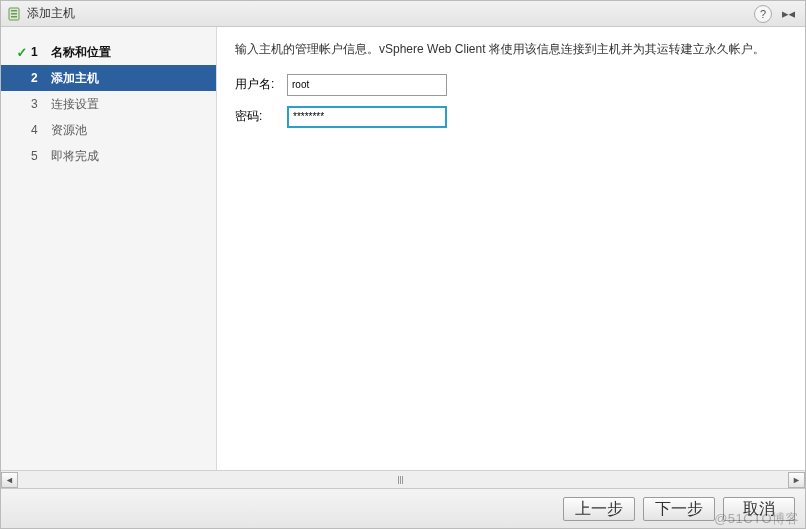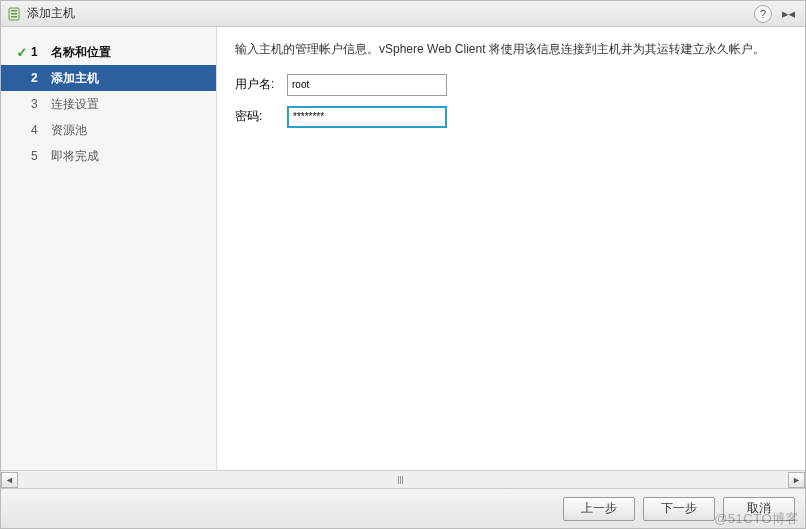--- a/index.html
+++ b/index.html
@@ -119,21 +119,21 @@
     border-top: 1px solid #c8c8c8;
     display: flex; align-items: center; justify-content: flex-end;
     padding: 0 10px; gap: 8px;
     position: relative;
   }
   .btn {
     min-width: 72px; height: 24px;
     border: 1px solid #9c9c9c;
     background: linear-gradient(#fdfdfd, #e4e4e4);
     border-radius: 2px;
-    font-size: 12px; color: #333;
+    font-size: 16px; color: #333;
     cursor: pointer;
   }
   .btn[disabled] {
     color: #9a9a9a; cursor: default;
     background: linear-gradient(#f7f7f7,#ececec);
   }
   .watermark {
     position: absolute; right: 6px; bottom: 0;
     color: rgba(0,0,0,0.28); font-size: 13px; letter-spacing: 0.5px;
     pointer-events: none;

